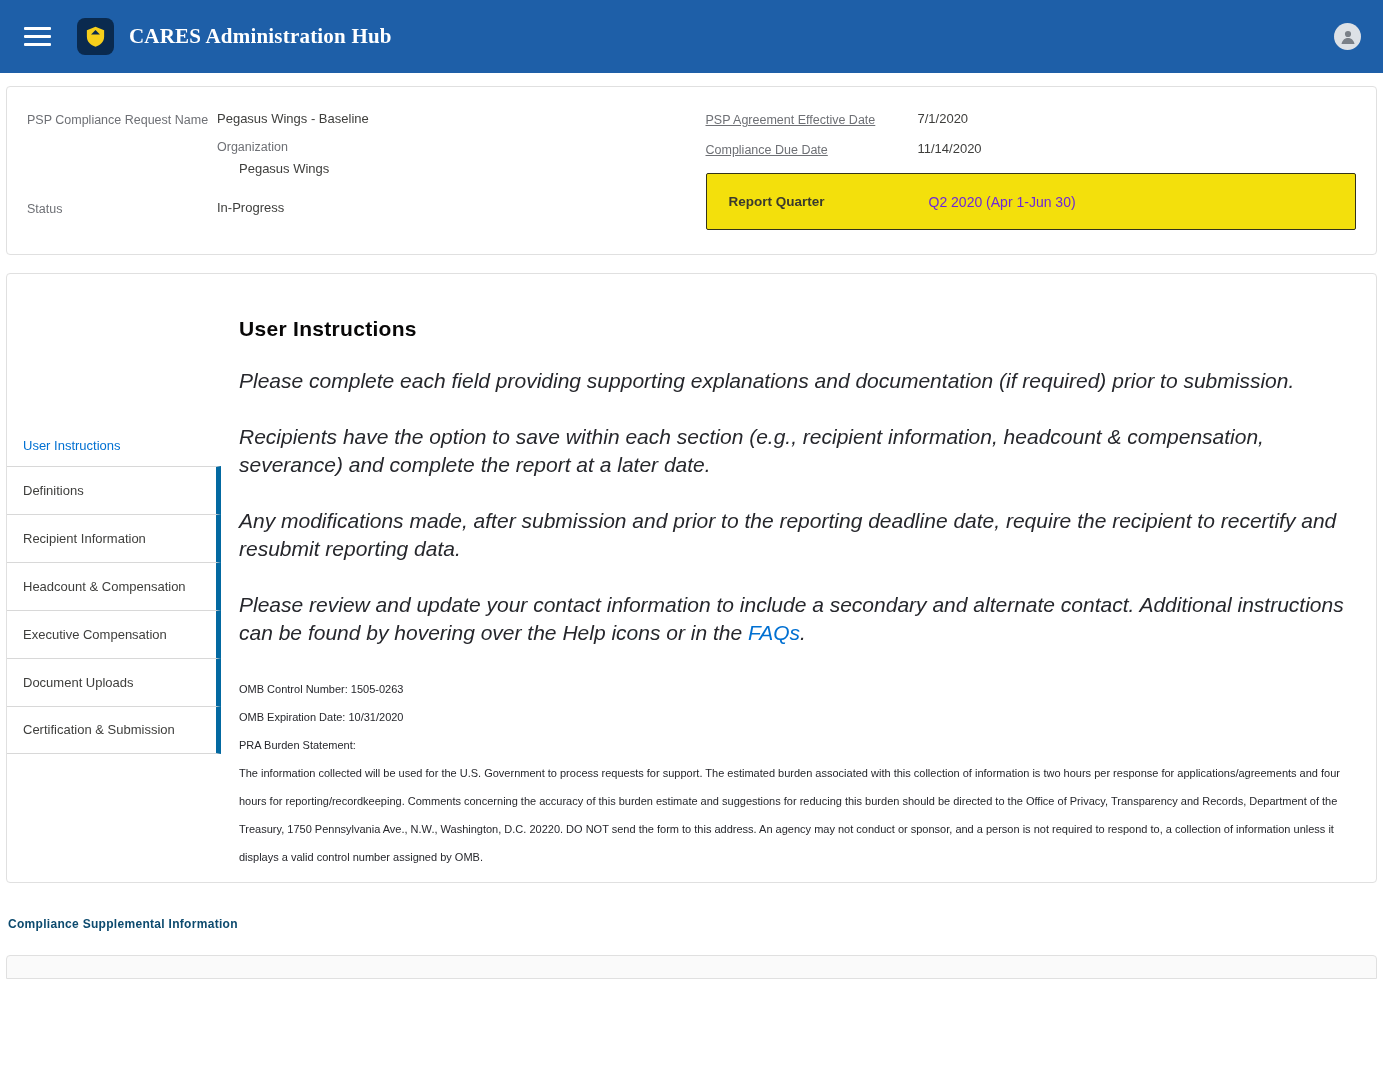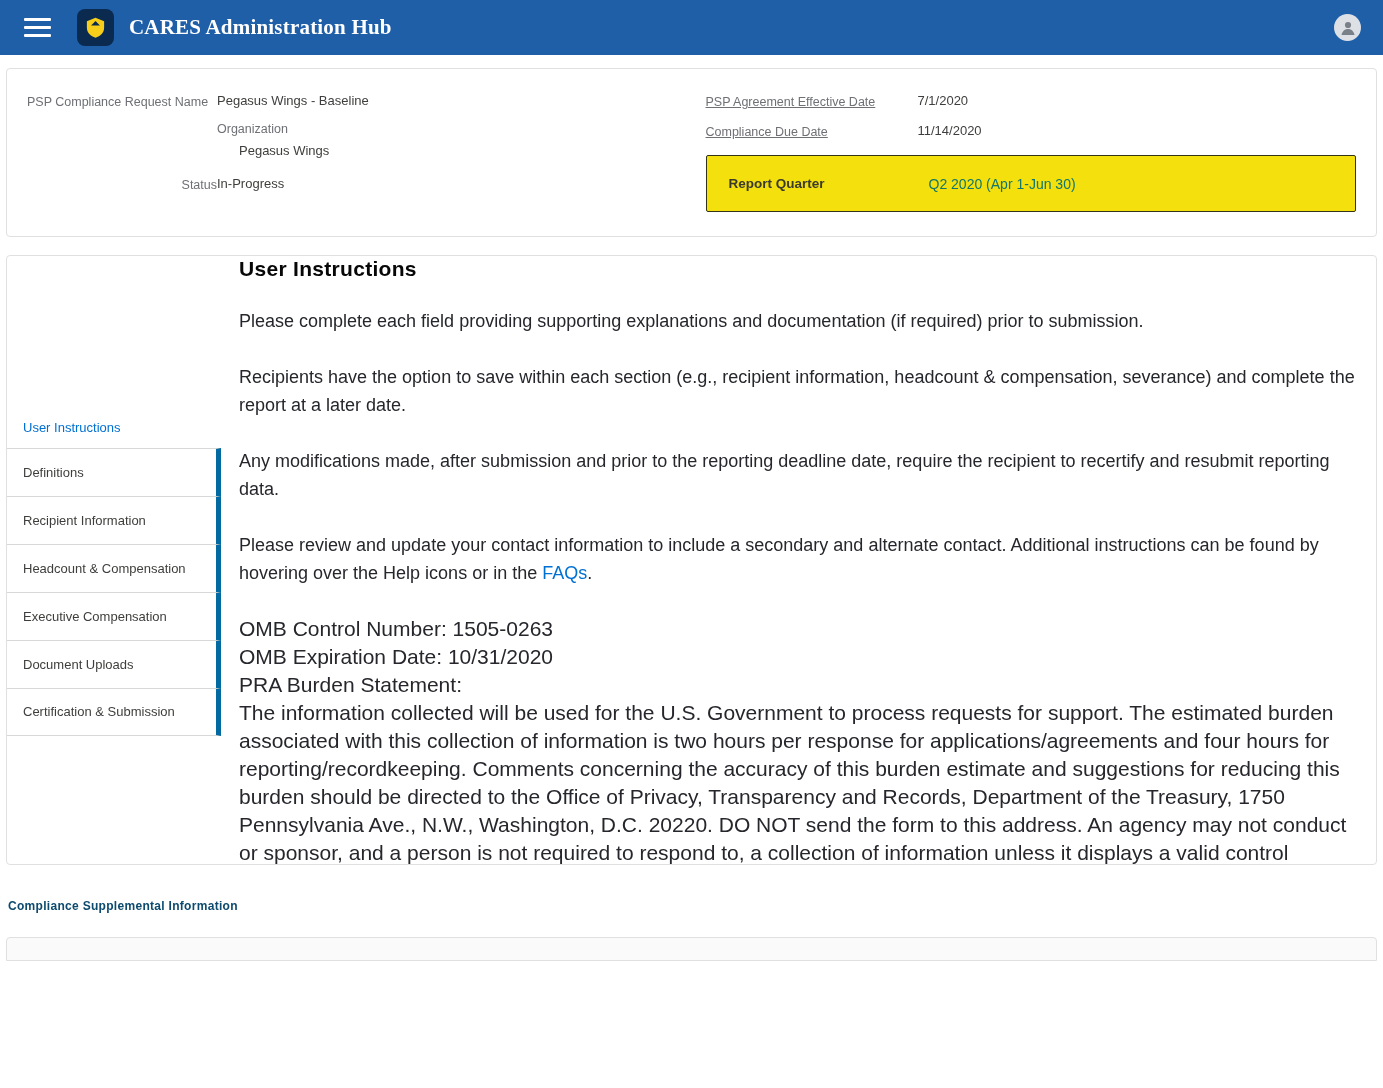--- a/index.html
+++ b/index.html
@@ -1,21 +1,21 @@
 <!DOCTYPE html>
 <html><head>
 <meta charset="utf-8">
 <style>
   * { margin: 0; padding: 0; box-sizing: border-box; }
   html, body { width: 1383px; height: 1088px; overflow: hidden; background: #fff; }
   body { font-family: "Liberation Sans", sans-serif; color: #3e3e3c; }
 
   
   .app-header {
-    height: 55px; background: #1e5fa8; display: flex; align-items: center;
+    height: 73px; background: #1e5fa8; display: flex; align-items: center;
     padding: 0 22px 0 24px;
   }
   .hamburger { width: 27px; cursor: pointer; }
   .hamburger div { height: 3px; background: #fff; border-radius: 1px; margin: 5px 0; }
   .logo-box {
     width: 37px; height: 37px; background: #0a2a4f; border-radius: 8px;
     margin-left: 26px; display: flex; align-items: center; justify-content: center;
   }
   .app-title {
     font-family: "Liberation Serif", serif; color: #fff; font-size: 21px;
@@ -39,28 +39,28 @@
   }
   .field-row { display: flex; margin-bottom: 10px; }
   .f-label {
     width: 190px; flex: 0 0 190px; color: #6e7075; font-size: 12.5px;
     line-height: 17px; padding-top: 3px;
   }
   .f-value { font-size: 13px; color: #3e3e3c; padding-top: 2px; }
   .right-col .f-label { width: 212px; flex: 0 0 212px; text-decoration: underline; }
   .org-stack .f-label { width: auto; flex: none; padding: 0 0 3px 0; }
   .org-stack .f-value { padding-left: 22px; }
-  .status-row { margin-top: 16px; text-align: right; }
+  .status-row { margin-top: 22px; }
 
   .quarter-box {
     margin-top: 14px; height: 57px; background: #f3e00c; border: 1px solid #33331a;
     border-radius: 2px; display: flex; align-items: center; padding-left: 22px;
   }
   .quarter-label { width: 178px; font-size: 13.5px; font-weight: 700; color: #3a3a2e; }
-  .quarter-value { font-size: 14px; color: #0f766e; padding-left: 22px; text-align: right; }
+  .quarter-value { font-size: 14px; color: #6d28d9; padding-left: 22px; text-align: right; }
 
   
   .main-card { margin-top: 18px; height: 610px; display: flex; overflow: hidden; align-items: center; }
   .side-tabs { width: 214px; flex: 0 0 214px; padding-top: 23px; }
   .tab {
     height: 48px; display: flex; align-items: center; padding: 0 16px;
     font-size: 13px; color: #3e3e3c; cursor: pointer;
     border-top: 1px solid #d8d8d8; border-right: 5px solid #0369a1;
   }
   .tab:last-child { border-bottom: 1px solid #d8d8d8; }
@@ -68,25 +68,26 @@
     height: 40px; color: #0070d2; border-top: none; border-right: none;
   }
   .tab.active + .tab { border-top: 1px solid #d8d8d8; }
 
   .content { flex: 1; padding: 32px 20px 0 18px; }
   .content h1 {
     font-size: 21px; font-weight: 700; color: #080707; letter-spacing: 0.3px;
     margin-bottom: 26px;
   }
   .content p {
-    font-size: 18px; line-height: 28px; color: #26272c; margin-bottom: 28px;
+    font-size: 21px; line-height: 28px; color: #26272c; margin-bottom: 28px;
     max-width: 1118px;
+    font-style: italic;
   }
   .content a { color: #0070d2; text-decoration: none; cursor: pointer; }
-  .omb-block { margin-top: 20px; font-size: 21px; line-height: 28px; color: #26272c; max-width: 1118px; }
+  .omb-block { margin-top: 20px; font-size: 11px; line-height: 28px; color: #26272c; max-width: 1118px; }
 
   
   .supp-title {
     margin: 34px 0 0 8px; font-size: 12px; font-weight: 700; color: #0c4a6e;
     letter-spacing: 0.3px;
   }
   .next-card-stub {
     margin: 24px 6px 0 6px; height: 24px; background: #fafafa;
     border: 1px solid #e0e0e0; border-radius: 4px 4px 0 0;
   }

